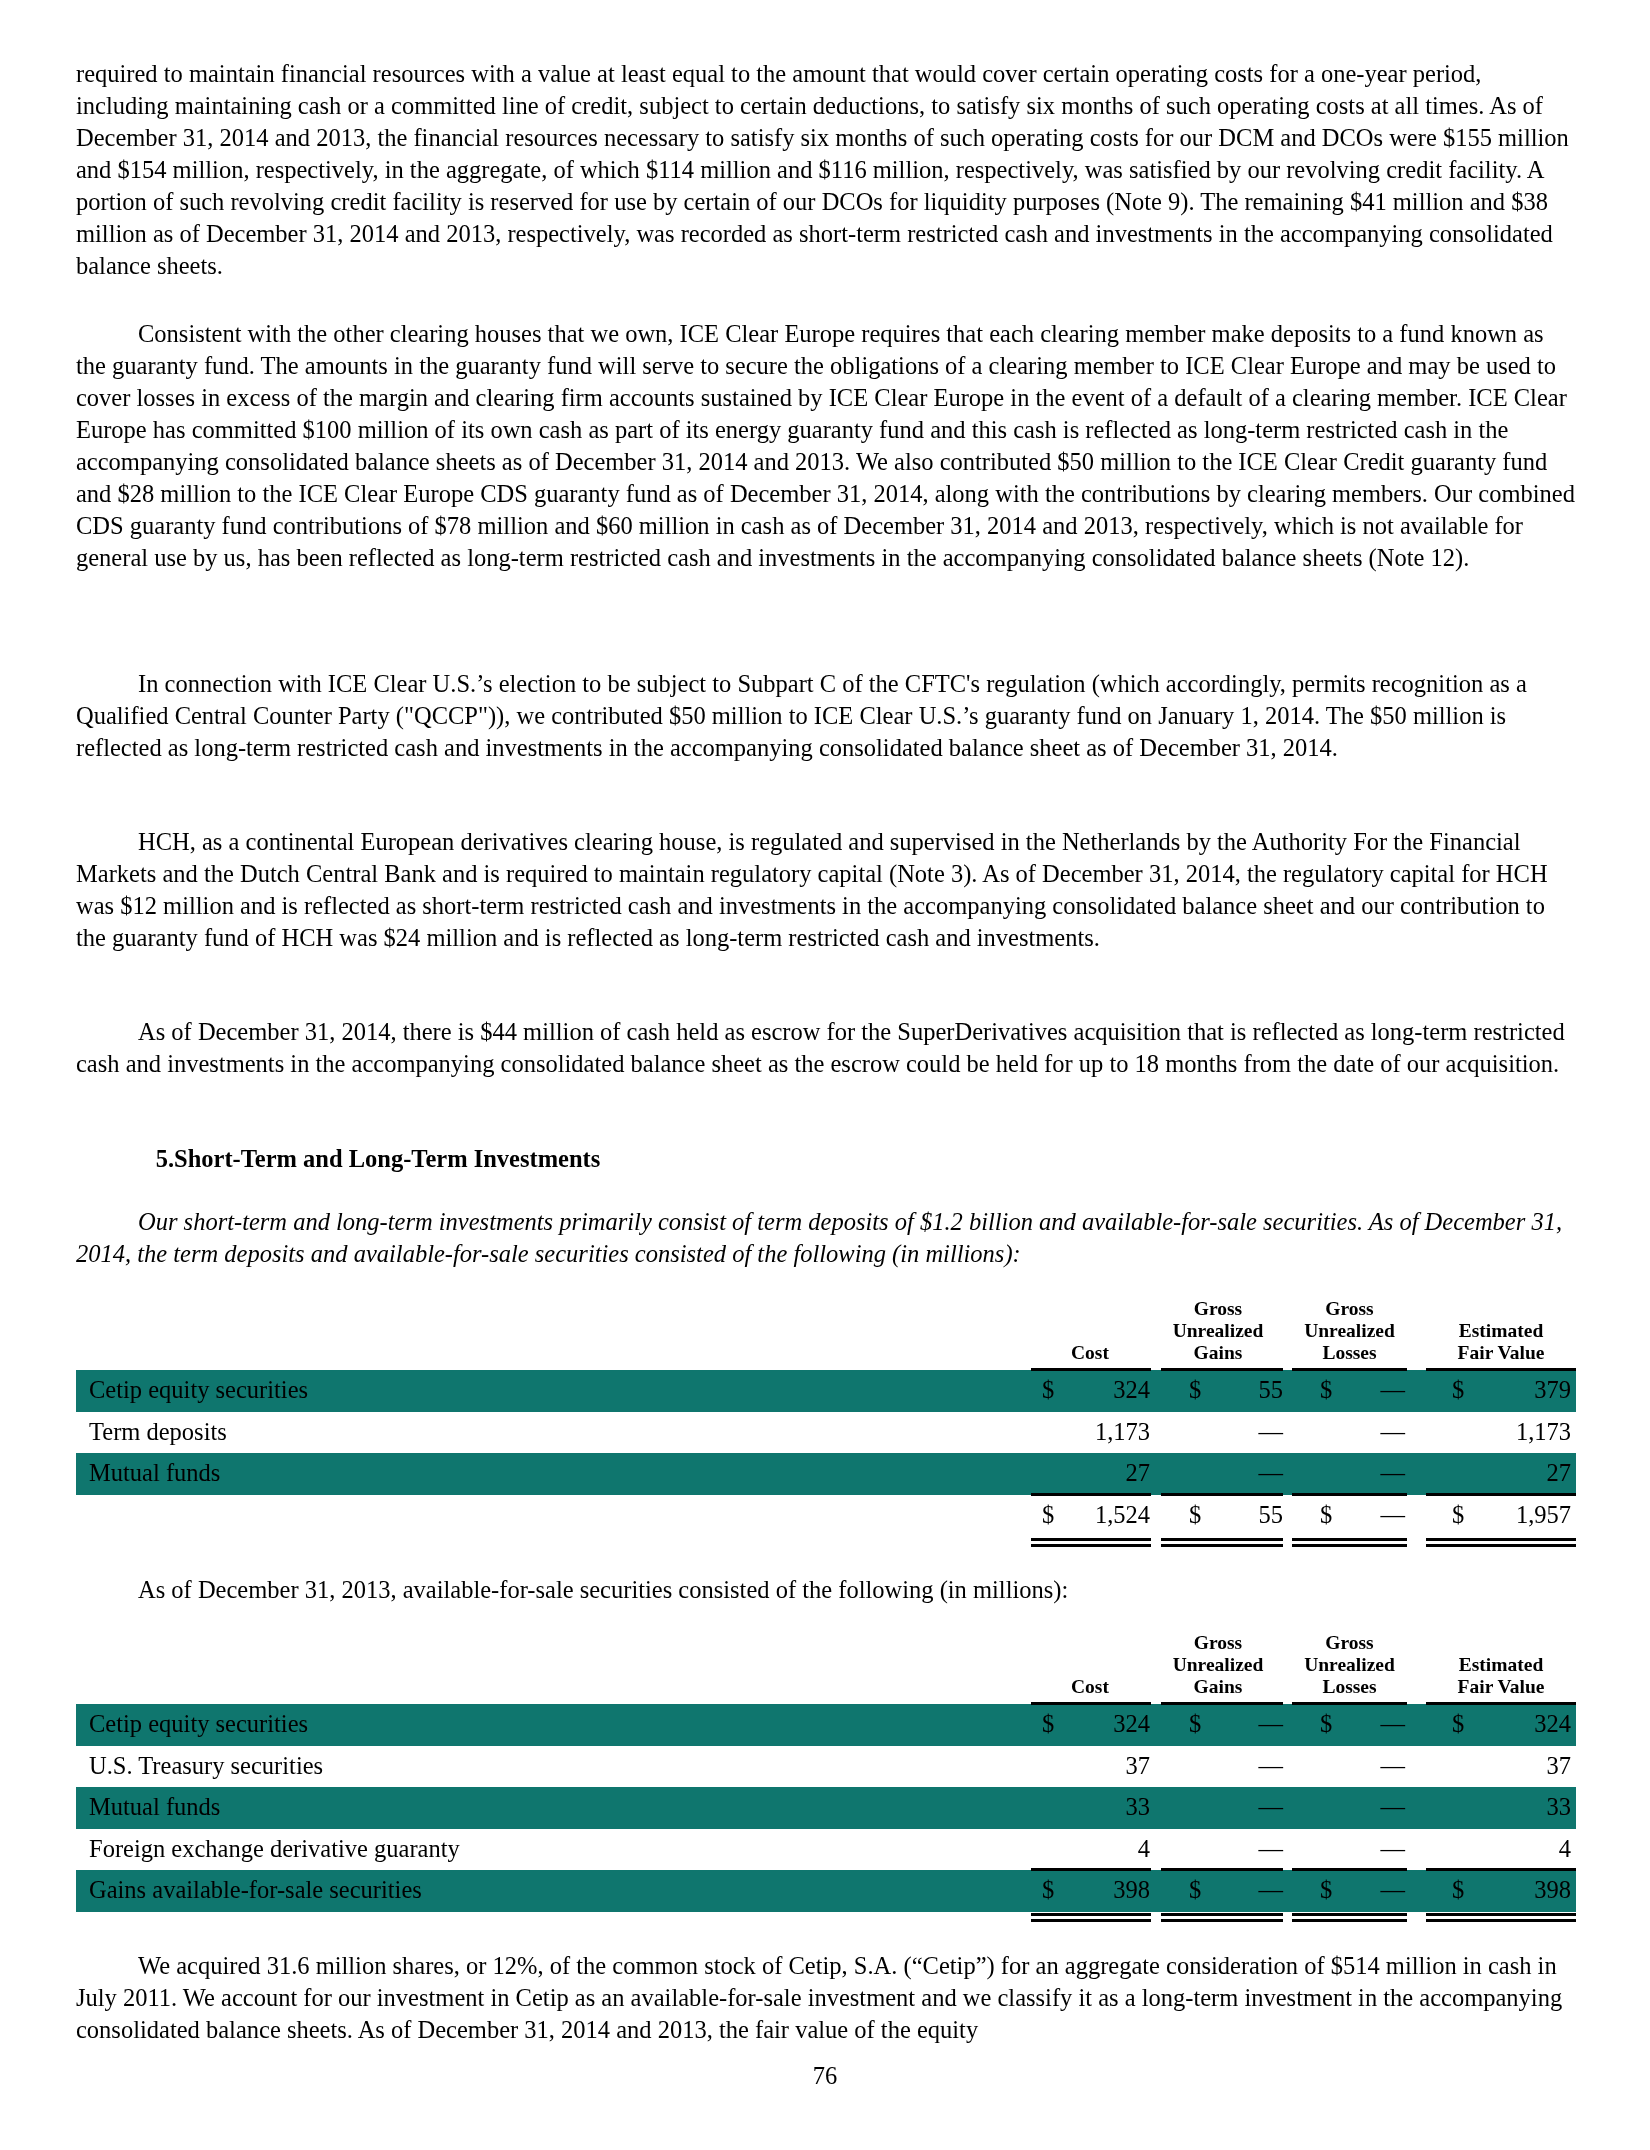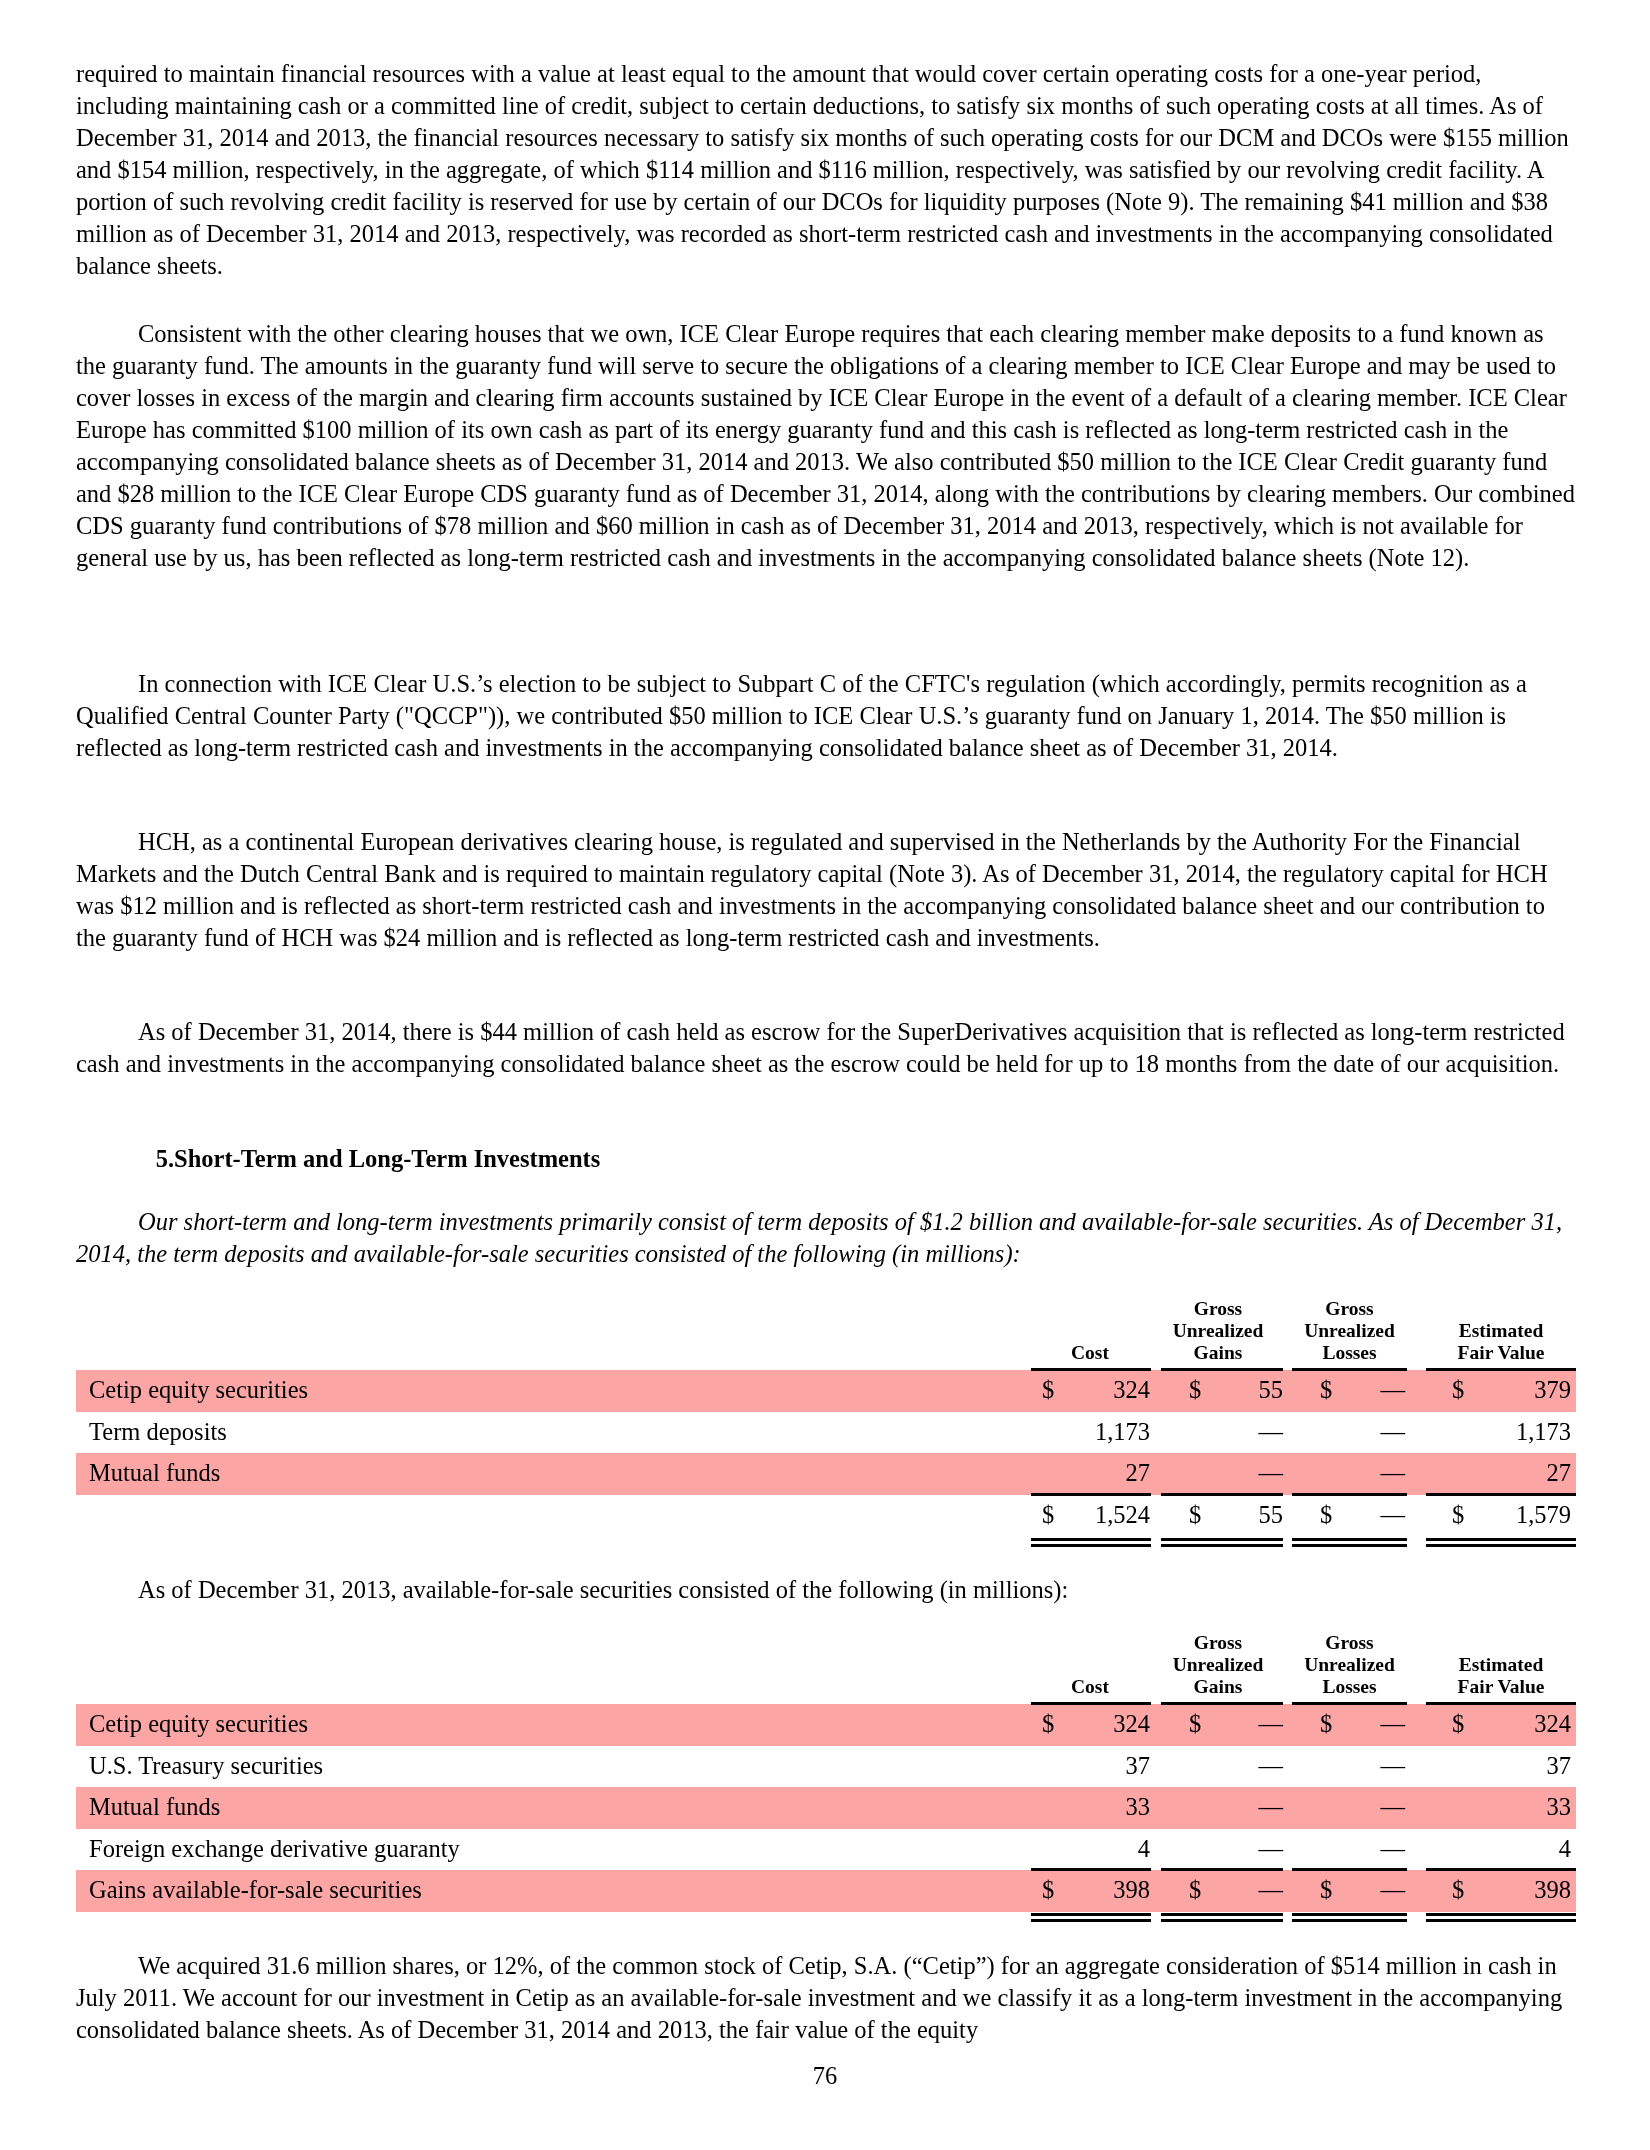--- a/index.html
+++ b/index.html
@@ -18,21 +18,21 @@
     font-weight: bold; font-size: 24.5px; line-height: 32px;
   }
   .heading .num { display: inline-block; width: 98px; }
   .tbl { position: absolute; left: 76px; width: 1500px; }
   .thead { position: relative; height: 70px; }
   .th {
     position: absolute; bottom: 6px; text-align: center;
     font-weight: bold; font-size: 19.5px; line-height: 22px;
   }
   .row { position: relative; height: 41.6px; }
-  .row.shade { background: #fca5a5; text-decoration: underline; }
+  .row.shade { background: #0f766e; text-decoration: underline; }
   .row .label { position: absolute; left: 13px; top: 4px; line-height: 32px; }
   .cell { position: absolute; top: 4px; line-height: 32px; }
   .dollar { position: absolute; top: 4px; line-height: 32px; }
   .num { text-align: right; }
   .rule { position: absolute; height: 3px; background: #000; }
   .dbl { position: absolute; height: 9px; border-top: 3px solid #000; border-bottom: 3px solid #000; box-sizing: border-box; }
   .pagenum { position: absolute; top: 2060px; left: 0; width: 1650px; text-align: center; line-height: 32px; }
 </style>
 </head>
 <body>
@@ -104,21 +104,21 @@
         <div class="dbl" style="left: 955px; width: 120px; top: 43px;"></div>
         <span class="dollar" style="left: 1113px;">$</span>
         <span class="cell num" style="left: 1125px; width: 82px;">55</span>
         <div class="rule" style="left: 1085px; width: 122px; top: -2px;"></div>
         <div class="dbl" style="left: 1085px; width: 122px; top: 43px;"></div>
         <span class="dollar" style="left: 1244px;">$</span>
         <span class="cell num" style="left: 1255px; width: 74px;">—</span>
         <div class="rule" style="left: 1216px; width: 115px; top: -2px;"></div>
         <div class="dbl" style="left: 1216px; width: 115px; top: 43px;"></div>
         <span class="dollar" style="left: 1376px;">$</span>
-        <span class="cell num" style="left: 1390px; width: 105px;">1,579</span>
+        <span class="cell num" style="left: 1390px; width: 105px;">1,957</span>
         <div class="rule" style="left: 1350px; width: 150px; top: -2px;"></div>
         <div class="dbl" style="left: 1350px; width: 150px; top: 43px;"></div>
       </div>
     </div>
 </div>
 
 <p class="para indent" style="top:1574px;">As of December 31, 2013, available-for-sale securities consisted of the following (in millions):</p>
 
 <div class="tbl" id="t2013" style="top:1634px;">
   <div class="thead">

